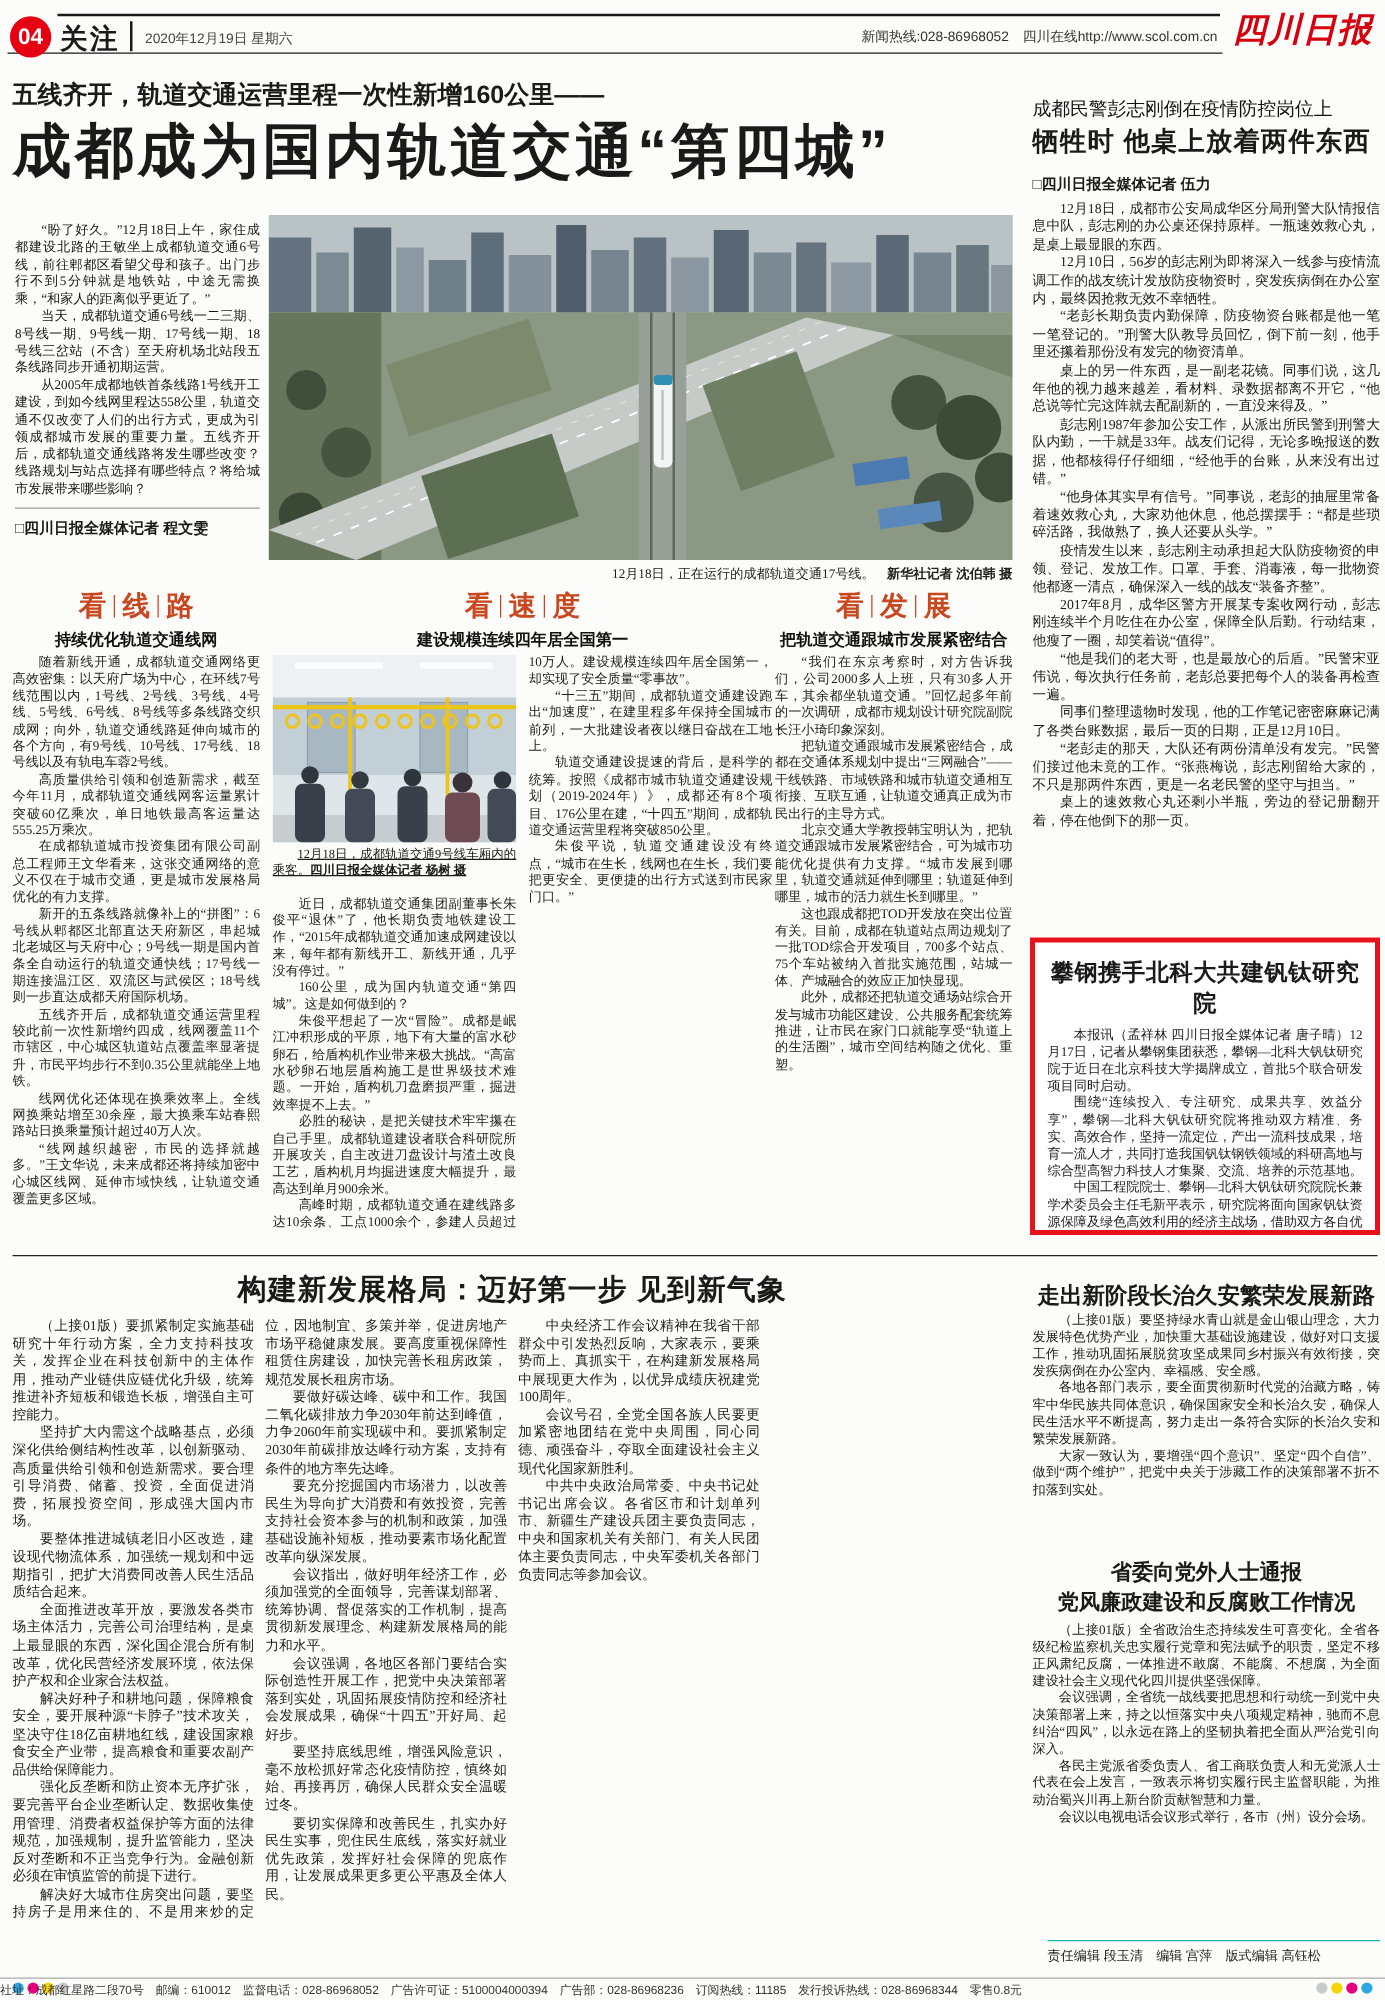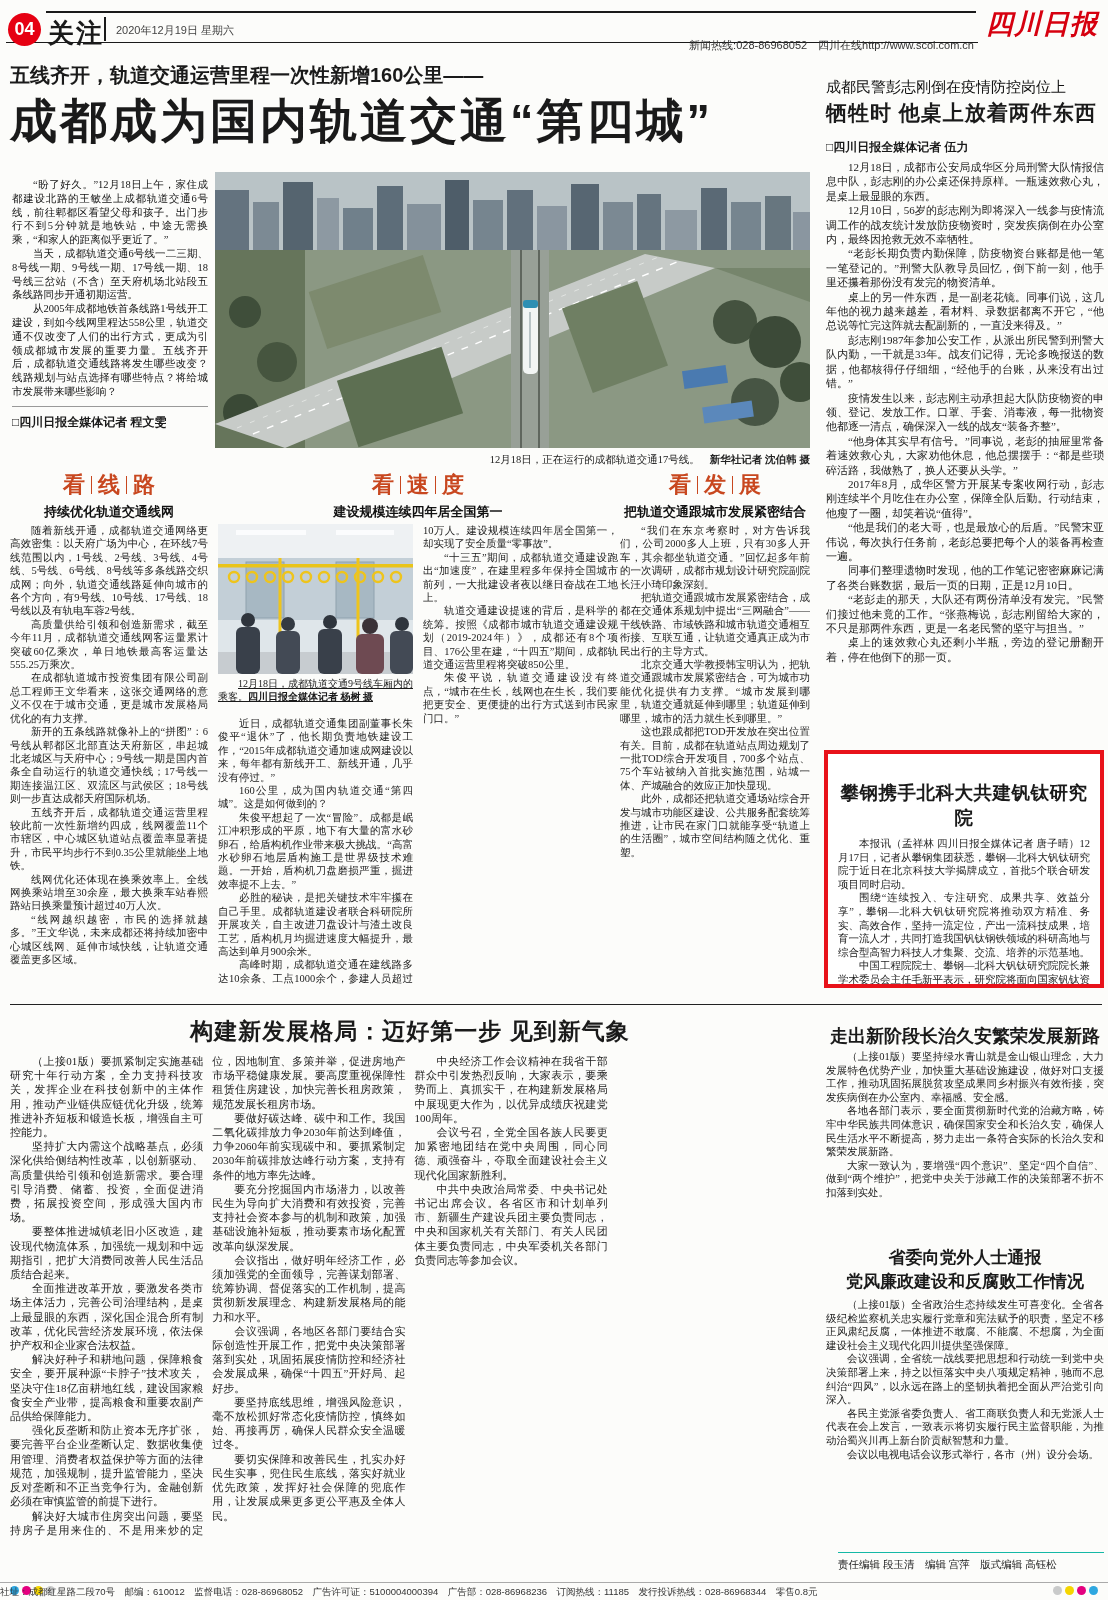--- a/index.html
+++ b/index.html
@@ -4,24 +4,24 @@
 <style>
   * { box-sizing: border-box; }
   body { margin:0; background:#e9e9e7; font-family:"Liberation Sans", sans-serif; }
   .page { position:relative; width:1108px; height:1600px; margin:0 auto; background:#fcfcfa; overflow:hidden; color:#1a1a1a; }
   .abs { position:absolute; }
 
   
   .rule { background:#1a1a1a; }
   .page-circle { left:8px; top:13px; width:33px; height:33px; border-radius:50%; background:#e60012; color:#fff;
                  font-weight:bold; font-size:18px; display:flex; align-items:center; justify-content:center; }
-  .section-title { left:48px; top:16px; font-size:26px; font-weight:bold; letter-spacing:2px; }
+  .section-title { left:48px; top:16px; font-size:22px; font-weight:bold; letter-spacing:2px; }
   .hvbar { left:104px; top:17px; width:2px; height:24px; background:#1a1a1a; }
   .h-date { left:116px; top:23px; font-size:11px; color:#444; }
-  .h-contact { right:134px; top:22px; font-size:11px; color:#333;margin-top:16px; }
+  .h-contact { right:134px; top:22px; font-size:11px; color:#333; }
   .logo { right:10px; top:6px; font-family:"DejaVu Serif", serif; font-style:italic; font-weight:bold;
           font-size:27px; color:#d6000f; letter-spacing:1px; }
 
   
   .kicker { left:10px; top:62px; font-size:20px; font-weight:bold; }
   .main-headline { left:10px; top:90px; width:802px; font-size:47px; font-weight:900; letter-spacing:3px; white-space:nowrap; }
 
   .intro { left:12px; top:178px; width:196px; height:224px; overflow:hidden; }
   .intro p { margin:0; text-indent:2em; text-align:justify; font:10.5px/13.8px "Liberation Serif", serif; color:#141414; }
   .intro-rule { left:12px; top:406px; width:196px; height:1px; background:#999; }
@@ -51,21 +51,21 @@
   .bbody { left:10px; top:1054px; width:800px; height:492px; overflow:hidden; column-count:4; column-gap:9px; column-fill:auto; }
   .bbody p { font-size:11px; line-height:14.2px; }
 
   
   .p-kicker { left:826px; top:78px; width:278px; font-size:15px; color:#111; }
   .p-headline { left:826px; top:99px; width:278px; font-size:21px; font-weight:bold; letter-spacing:1px; white-space:nowrap; }
   .p-byline { left:826px; top:139px; width:278px; font-size:12px; font-weight:bold; }
   .p-body { left:826px; top:160px; width:278px; height:586px; overflow:hidden; }
   .p-body p { margin:0; text-indent:2em; text-align:justify; font:11px/14.4px "Liberation Serif", serif; }
 
-  .redbox { left:824px; top:750px; width:280px; height:238px; border:4px solid #e8121a; padding:24px 10px 6px; overflow:hidden; background:#fff; }
+  .redbox { left:824px; top:750px; width:280px; height:238px; border:4px solid #e8121a; padding:9px 10px 6px; overflow:hidden; background:#fff; }
   .redbox h2 { margin:2px 0 7px; text-align:center; font-size:18.5px; font-weight:bold; letter-spacing:0.5px; }
   .sbody p { font-size:10.5px; line-height:13.6px; }
 
   .br-headline { left:826px; top:1024px; width:278px; text-align:center; font-size:18px; font-weight:bold; }
   .br-body { left:826px; top:1050px; width:278px; height:192px; overflow:hidden; }
   .rp-headline { left:826px; top:1246px; width:278px; text-align:center; font-size:17px; font-weight:bold; line-height:1.4; }
   .rp-body { left:826px; top:1298px; width:278px; height:248px; overflow:hidden; }
   .br-body p, .rp-body p { margin:0; text-indent:2em; text-align:justify; font:10.5px/13.6px "Liberation Serif", serif; }
 
   .credits { left:838px; top:1552px; width:266px; border-top:1px solid #14b8a6; padding-top:5px; font-size:10.5px; color:#222; }
@@ -284,22 +284,22 @@
 
   <div class="abs p-kicker">成都民警彭志刚倒在疫情防控岗位上</div>
   <div class="abs p-headline">牺牲时 他桌上放着两件东西</div>
   <div class="abs p-byline">□四川日报全媒体记者 伍力</div>
   <div class="abs p-body">
       <p>12月18日，成都市公安局成华区分局刑警大队情报信息中队，彭志刚的办公桌还保持原样。一瓶速效救心丸，是桌上最显眼的东西。</p>
       <p>12月10日，56岁的彭志刚为即将深入一线参与疫情流调工作的战友统计发放防疫物资时，突发疾病倒在办公室内，最终因抢救无效不幸牺牲。</p>
       <p>“老彭长期负责内勤保障，防疫物资台账都是他一笔一笔登记的。”刑警大队教导员回忆，倒下前一刻，他手里还攥着那份没有发完的物资清单。</p>
       <p>桌上的另一件东西，是一副老花镜。同事们说，这几年他的视力越来越差，看材料、录数据都离不开它，“他总说等忙完这阵就去配副新的，一直没来得及。”</p>
       <p>彭志刚1987年参加公安工作，从派出所民警到刑警大队内勤，一干就是33年。战友们记得，无论多晚报送的数据，他都核得仔仔细细，“经他手的台账，从来没有出过错。”</p>
+      <p>“他身体其实早有信号。”同事说，老彭的抽屉里常备着速效救心丸，大家劝他休息，他总摆摆手：“都是些琐碎活路，我做熟了，换人还要从头学。”</p>
       <p>疫情发生以来，彭志刚主动承担起大队防疫物资的申领、登记、发放工作。口罩、手套、消毒液，每一批物资他都逐一清点，确保深入一线的战友“装备齐整”。</p>
-      <p>“他身体其实早有信号。”同事说，老彭的抽屉里常备着速效救心丸，大家劝他休息，他总摆摆手：“都是些琐碎活路，我做熟了，换人还要从头学。”</p>
       <p>2017年8月，成华区警方开展某专案收网行动，彭志刚连续半个月吃住在办公室，保障全队后勤。行动结束，他瘦了一圈，却笑着说“值得”。</p>
       <p>“他是我们的老大哥，也是最放心的后盾。”民警宋亚伟说，每次执行任务前，老彭总要把每个人的装备再检查一遍。</p>
       <p>同事们整理遗物时发现，他的工作笔记密密麻麻记满了各类台账数据，最后一页的日期，正是12月10日。</p>
       <p>“老彭走的那天，大队还有两份清单没有发完。”民警们接过他未竟的工作。“张燕梅说，彭志刚留给大家的，不只是那两件东西，更是一名老民警的坚守与担当。”</p>
       <p>桌上的速效救心丸还剩小半瓶，旁边的登记册翻开着，停在他倒下的那一页。</p>
     </div>
 
   <div class="abs redbox">
     <h2>攀钢携手北科大共建钒钛研究院</h2>
     <div class="sbody">

